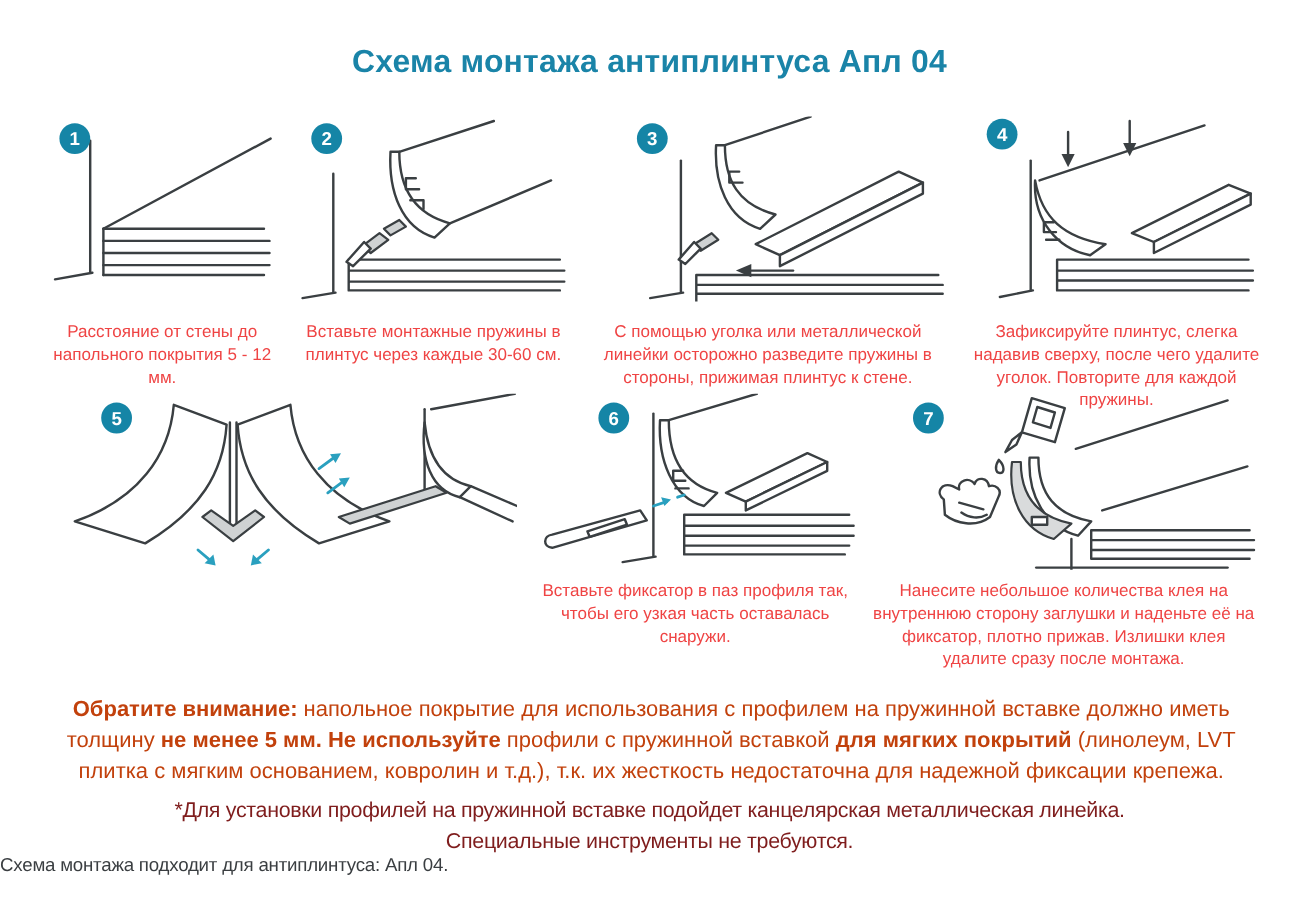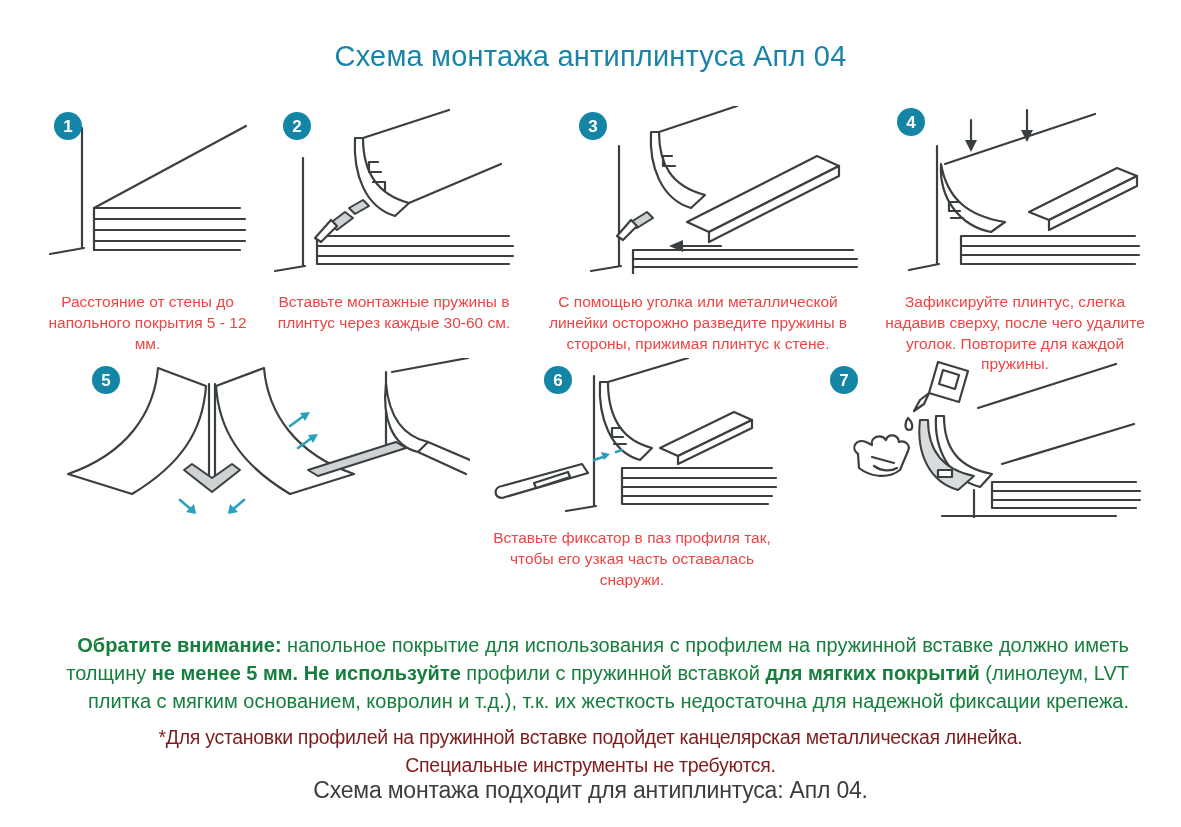--- a/index.html
+++ b/index.html
@@ -2,21 +2,21 @@
 <html><head>
 <meta charset="utf-8">
 <style>
   html,body{margin:0;padding:0;background:#ffffff;}
   .page{
     position:relative;width:1181px;height:827px;background:#ffffff;overflow:hidden;
     font-family:"Liberation Sans", sans-serif;color:#3c4145;
   }
   .title{
     position:absolute;top:40px;left:0;width:100%;text-align:center;
-    font-size:29px;font-weight:400;color:#1a84a8;letter-spacing:.2px;
+    font-size:29px;font-weight:700;color:#1a84a8;letter-spacing:.2px;
   }
   .row{position:absolute;left:40px;display:flex;align-items:flex-start;}
   .row1{top:106px;}
   .row2{top:358px;}
   .step{display:flex;flex-direction:column;}
   .fig{position:relative;}
   .row1 .fig{height:168px;}
   .row2 .fig{height:160px;}
   .badge{
     position:absolute;top:6px;left:14px;width:28px;height:28px;border-radius:50%;
@@ -34,30 +34,30 @@
   svg{display:block;}
   .ln{stroke:#3a3f42;stroke-width:2.2;fill:none;stroke-linejoin:round;stroke-linecap:round;}
   .lnw{stroke:#3a3f42;stroke-width:2.2;fill:#ffffff;stroke-linejoin:round;stroke-linecap:round;}
   .lng{stroke:#3a3f42;stroke-width:2;fill:#cfd2d3;stroke-linejoin:round;}
   .lngd{stroke:#3a3f42;stroke-width:2;fill:#d9dbdc;stroke-linejoin:round;}
   .teal{stroke:#2aa0bf;stroke-width:2.6;fill:none;stroke-linecap:round;stroke-linejoin:round;}
   .tealf{fill:#2aa0bf;stroke:none;}
   .darkf{fill:#3a3f42;stroke:none;}
   .notice{
     position:absolute;top:631px;left:55px;width:1074px;
-    font-size:20px;line-height:1.4;color:#15803d;text-align:right;
+    font-size:20px;line-height:1.4;color:#c2410c;text-align:center;
   }
   .notice .b{font-weight:700;}
   .footnote{
     position:absolute;top:724px;left:0;width:100%;text-align:center;
     font-size:19.5px;line-height:1.42;color:#7f1d1d;letter-spacing:-0.3px;
   }
   .compat{
-    position:absolute;top:777px;left:0;width:100%;text-align:center;
-    font-size:23px;color:#3a3e41;letter-spacing:-0.2px;
+    position:absolute;top:777px;left:0;width:100%;
+    font-size:17px;color:#3a3e41;letter-spacing:-0.2px;
   }
 </style>
 </head>
 <body>
 
 <div class="page">
 
   <div class="title">Схема монтажа антиплинтуса Апл 04</div>
 
   <div class="row row1">
@@ -201,20 +201,21 @@
           <path class="lnw" d="M150,58 L158,58 C158,92 174,110 206,116 L194,129 C164,121 148,92 150,58 Z"></path>
           <path class="lngd" d="M134,62 L142,62 C142,94 158,112 188,118 L172,132 C144,124 130,96 134,62 Z"></path>
           <path class="lnw" d="M152,112 h14 v7 h-14 Z"></path>
           <path class="lnw" d="M72,96 C64,90 70,80 80,84 L86,87 C84,79 95,75 100,82 C102,75 112,76 113,84 C119,82 125,87 122,93 L114,112 C101,122 83,118 73,110 Z"></path>
           <path class="ln" d="M88,108 C95,113 104,114 111,110 M86,99 L108,105"></path>
           <path class="ln" d="M188,132 V160"></path>
           <path class="ln" d="M206,124 V150 M206,124 H350 M206,133 H354 M206,142 H354 M206,150 H350"></path>
           <path class="ln" d="M156,158 H330"></path>
         </svg>
       </div>
+      <div class="caption">Нанесите небольшое количества клея на внутреннюю сторону заглушки и наденьте её на фиксатор, плотно прижав. Излишки клея удалите сразу после монтажа.</div>
     </div>
   </div>
 
   <div class="notice">
     <span class="b">Обратите внимание:</span><span> напольное покрытие для использования с профилем на пружинной вставке должно иметь толщину </span><span class="b">не менее 5 мм. Не используйте</span><span> профили с пружинной вставкой </span><span class="b">для мягких покрытий</span><span> (линолеум, LVT плитка с мягким основанием, ковролин и т.д.), т.к. их жесткость недостаточна для надежной фиксации крепежа.</span>
   </div>
 
   <div class="footnote">
     <div>*Для установки профилей на пружинной вставке подойдет канцелярская металлическая линейка.</div>
     <div>Специальные инструменты не требуются.</div>

